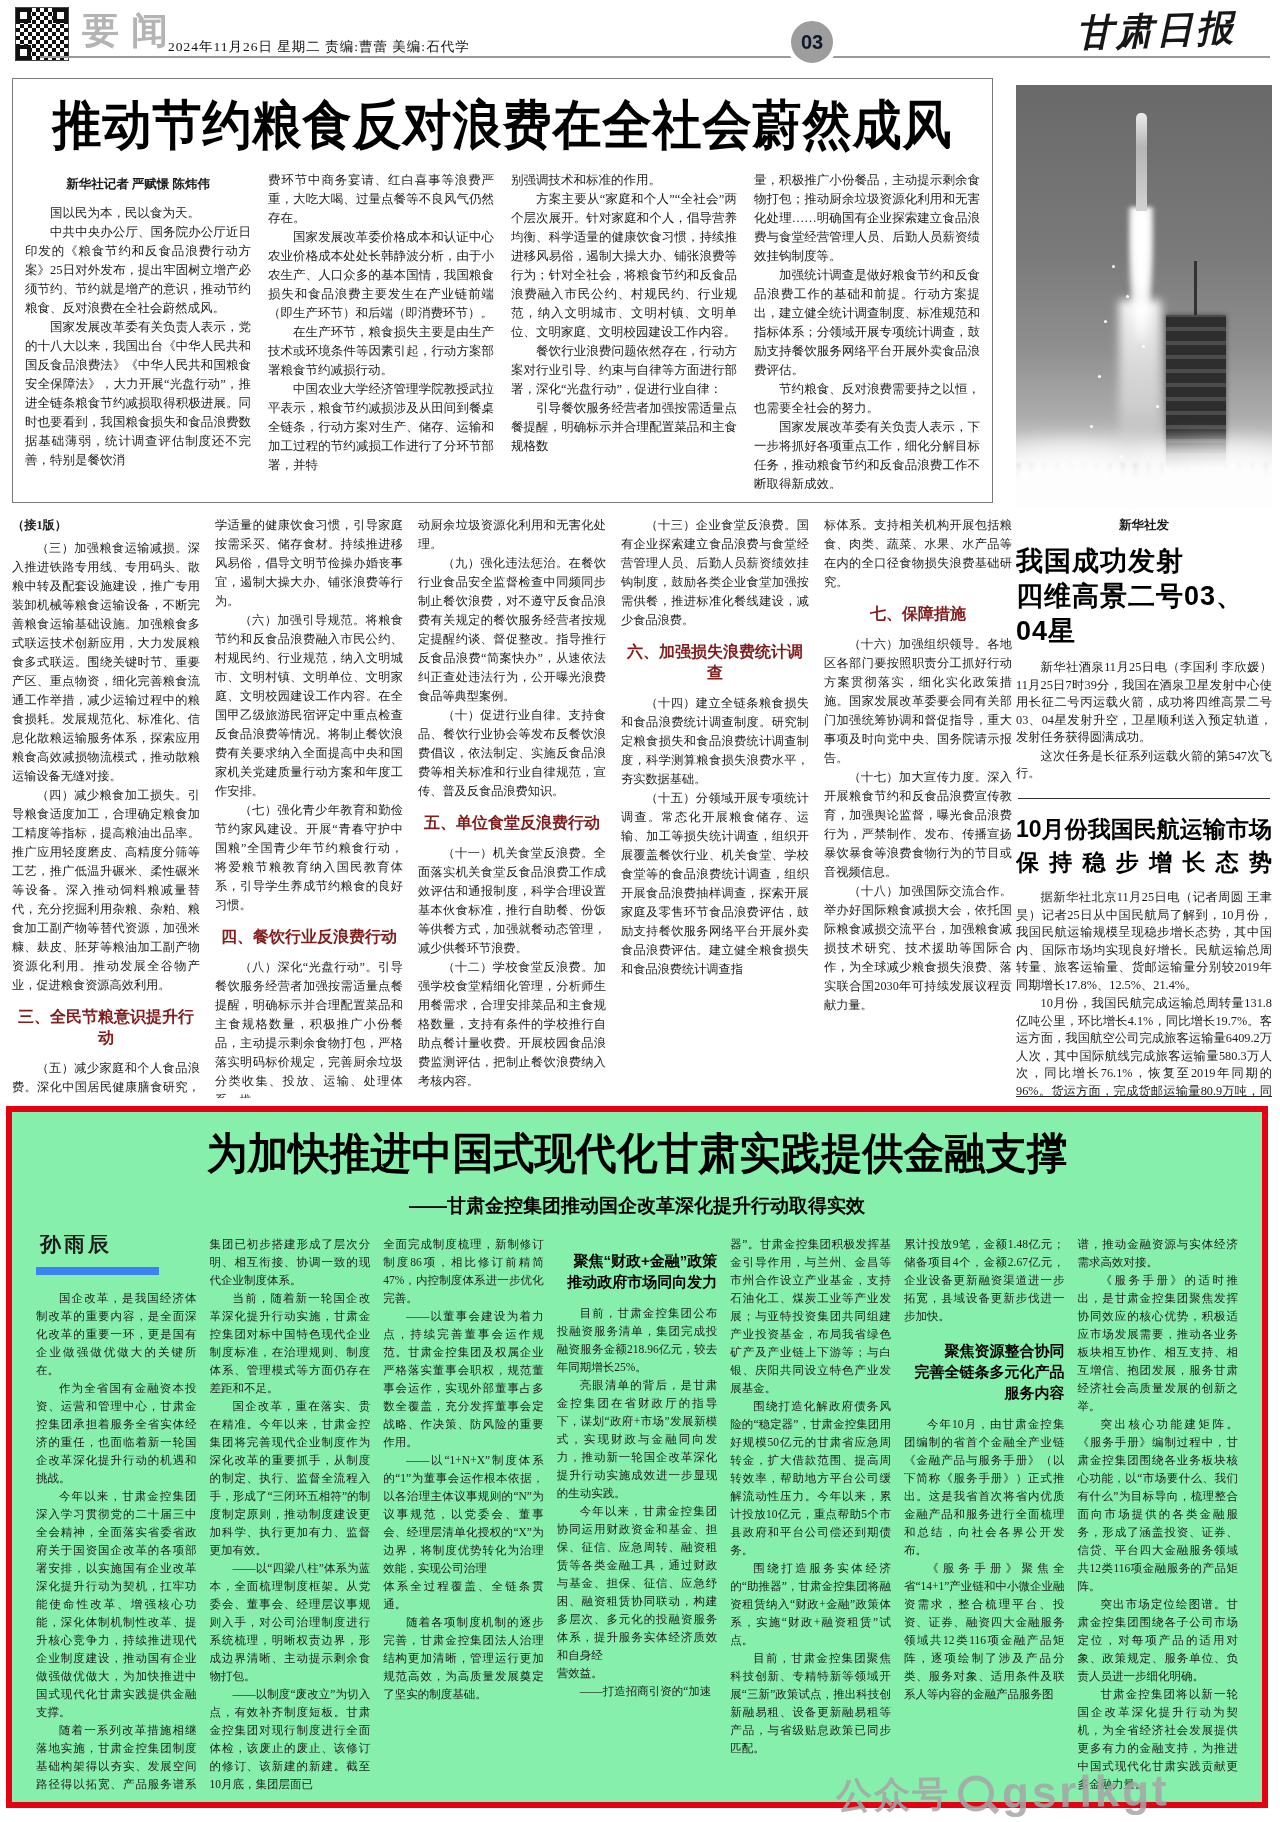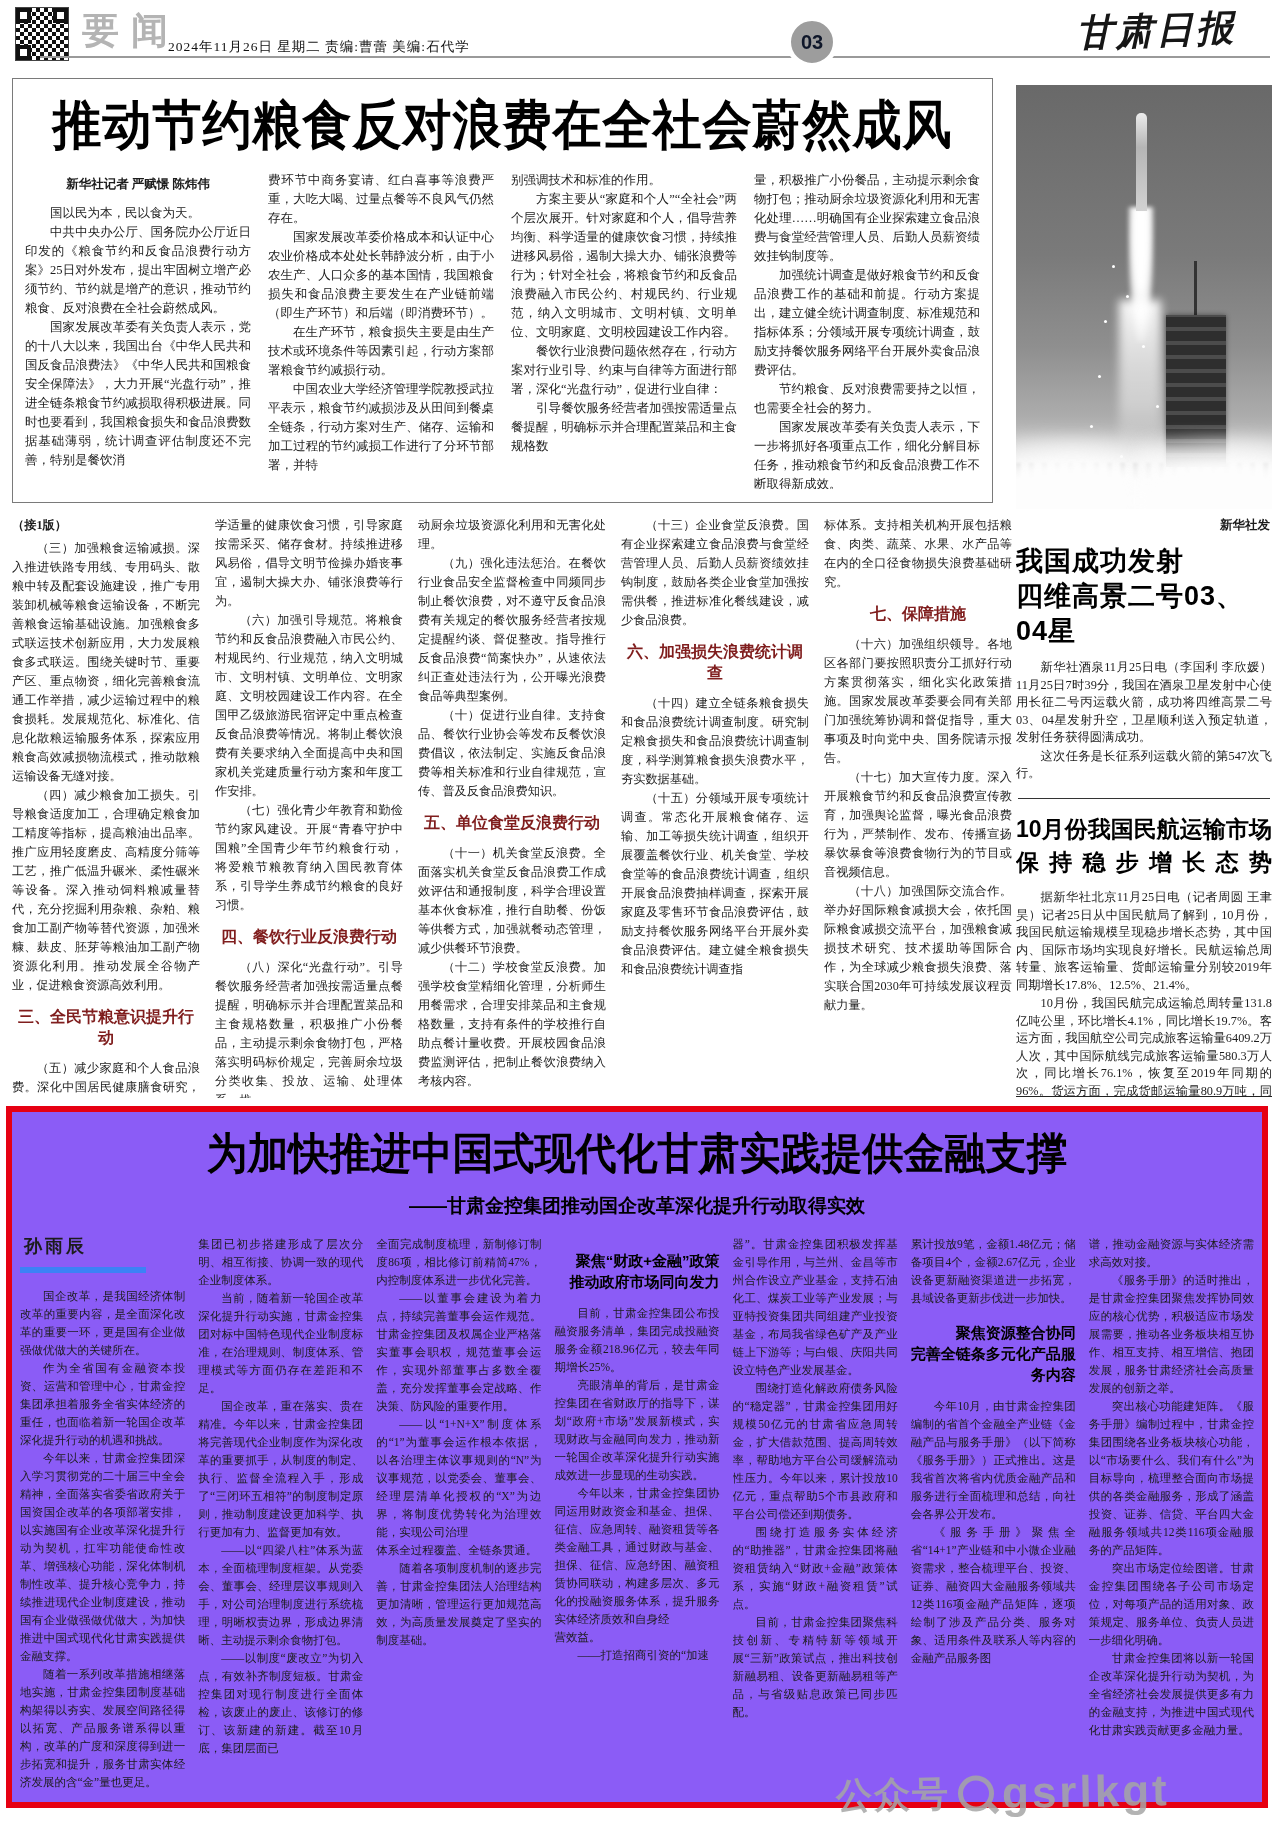--- a/index.html
+++ b/index.html
@@ -18,22 +18,22 @@
       border:5px solid #fff;color:#0f172a;font:bold 20px/42px "Liberation Sans",sans-serif;text-align:center;z-index:3}
   .hdr-masthead{position:absolute;left:1076px;top:6px;font-size:37px;font-weight:900;font-style:italic;
       letter-spacing:3px;transform:rotate(-2deg);color:#161616}
   
   .blk{margin:0;text-indent:2em;text-align:justify}
   .k-frag{text-indent:0}
   .k-byline{text-indent:0;text-align:center;font-weight:bold;margin:4px 0 10px}
   .k-note{text-indent:0;font-weight:bold;margin-bottom:4px}
   .k-ch{text-indent:0;text-align:center;font-weight:900;font-family:"Liberation Sans","DejaVu Sans",sans-serif;
         font-size:16px;line-height:1.3;margin:12px 0 10px;color:#7f1d1d}
-  .k-fbyline{text-indent:0;font-weight:900;font-size:18px;font-family:Liberation Sans, sans-serif;
-        border-bottom:6px solid #3b82f6;width:74%;padding:2px 0 12px 4px;margin-bottom:14px;letter-spacing:3px}
+  .k-fbyline{text-indent:0;font-weight:900;font-size:21px;font-family:Liberation Mono, monospace;
+        border-bottom:8px solid #3b82f6;width:74%;padding:2px 0 12px 4px;margin-bottom:14px;letter-spacing:3px}
   .k-fh1,.k-fh2{text-indent:0;text-align:right;font-weight:700;font-family:"Liberation Sans","DejaVu Sans",sans-serif;
         font-size:15px;line-height:1.4;color:#000}
   .k-fh1{margin-top:15px}.k-fh2{margin-bottom:12px}
   
   .topbox{position:absolute;left:12px;top:78px;width:981px;height:425px;border:1px solid #7a7a7a;
         padding:0 12px;box-sizing:border-box;overflow:hidden}
   .main-headline{margin:14px 0 12px;text-align:center;font-family:"Liberation Sans","DejaVu Sans",sans-serif;
         font-weight:900;font-size:49px;letter-spacing:1px;color:#000;transform:scaleY(1.08)}
   .tcols{display:flex;gap:17px;height:318px}
   .tcol{flex:1;overflow:hidden;font-size:12.5px;line-height:19px}
@@ -54,32 +54,32 @@
         background:repeating-linear-gradient(0deg,#2e2e2e 0 10px,#4c4c4c 10px 14px);box-shadow:0 0 5px rgba(0,0,0,.45)}
   .mast{position:absolute;left:178px;bottom:190px;width:3px;height:58px;background:#333}
   .silhouette{position:absolute;bottom:30px;left:0;width:100%;height:16px;opacity:.75;filter:blur(1px);
         background:repeating-linear-gradient(90deg,#1e1e1e 0 5px,transparent 5px 13px)}
   .smoke{position:absolute;left:-40px;bottom:-46px;width:240px;height:120px;filter:blur(7px);
         background:radial-gradient(ellipse at 40% 55%,#fdfdfd 0 42%,rgba(250,250,250,.65) 62%,rgba(250,250,250,0) 82%)}
   .smoke.r{left:120px;width:220px}
   .sparks{position:absolute;left:96px;top:180px;width:3px;height:3px;background:#fff;border-radius:50%;
         box-shadow:14px 30px 0 #fff,-8px 55px 0 #fff,30px 80px 0 #fff,-14px 110px 0 #fff,44px 140px 0 #fff,
         -22px 160px 0 #fff,8px 190px 0 #fff,56px 60px 0 #fff}
-  .credit{text-align:right;font-size:12.5px;font-weight:bold;margin:8px 2px 10px}
+  .credit{text-align:center;font-size:12.5px;font-weight:bold;margin:8px 2px 10px}
   .ph-head{font-family:"Liberation Sans","DejaVu Sans",sans-serif;font-weight:900;font-size:27px;
         line-height:1.3;color:#000;letter-spacing:1px}
   .r-body{margin-top:10px;font-size:12.3px;line-height:17.5px}
   .r-body .blk{margin-bottom:1px}
   .divider{height:1px;background:#333;margin:15px 2px 14px}
   .av-head{font-family:"Liberation Sans","DejaVu Sans",sans-serif;font-weight:900;font-size:23px;
         line-height:1.45;color:#000;text-align:justify;text-align-last:justify}
   .pre-rule{position:absolute;left:1016px;top:1096px;width:256px;height:1px;background:#222}
   
   .redbox{position:absolute;left:6px;top:1106px;width:1262px;height:702px;box-sizing:border-box;
-        border:6px solid #e60012;background:#8b5cf6;padding:8px 8px;z-index:2}
+        border:6px solid #e60012;background:#86efac;padding:8px 24px;z-index:2}
   .f-head{text-align:center;font-family:"Liberation Sans","DejaVu Sans",sans-serif;font-weight:900;
         font-size:41px;color:#000;margin-top:6px;transform:scaleY(1.05)}
   .f-sub{text-align:center;font-family:"Liberation Sans","DejaVu Sans",sans-serif;font-weight:900;
         font-size:19px;color:#000;margin:12px 0 16px}
   .fcols{display:flex;gap:13px;height:556px}
   .fcol{flex:1;overflow:hidden;font-size:11.5px;line-height:18px}
   
   .watermark{position:absolute;left:836px;top:1768px;display:flex;align-items:center;gap:8px;z-index:6;
         color:#a6a6a6;opacity:.85;transform:rotate(-1deg);font-family:"Liberation Sans",sans-serif}
   .wm-label{font-size:36px;font-weight:900;letter-spacing:2px}

